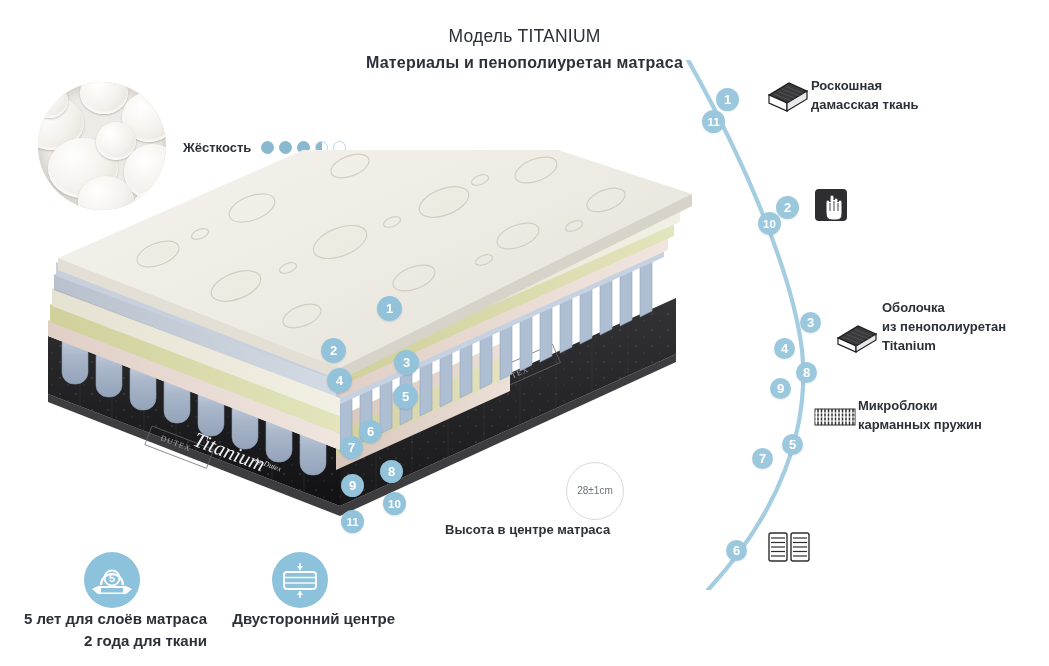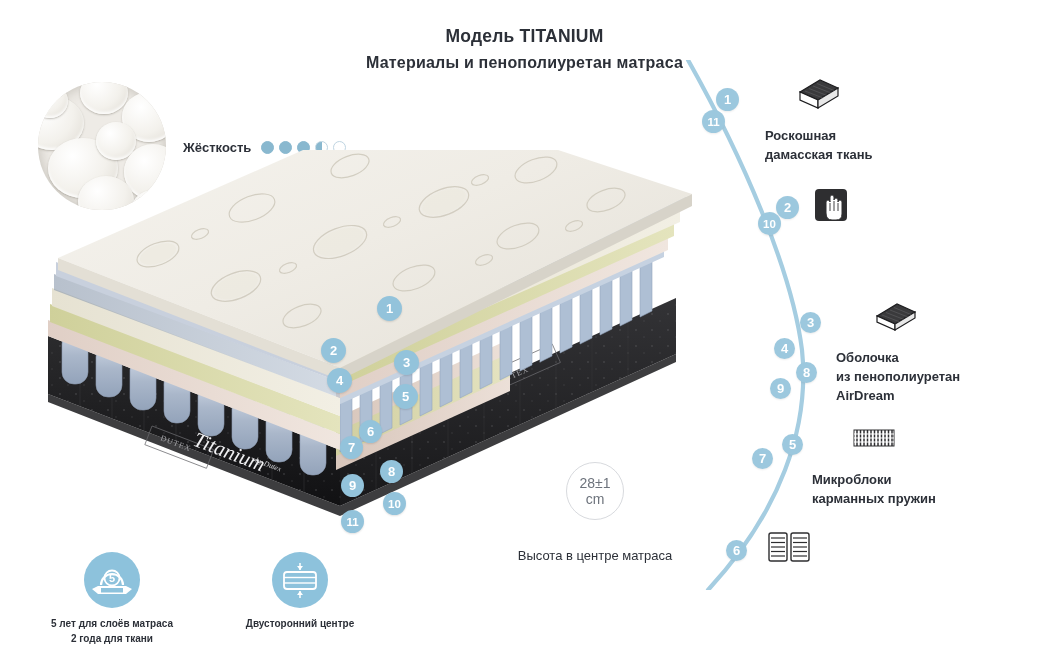--- a/index.html
+++ b/index.html
@@ -7,21 +7,21 @@
     width: 1049px; height: 666px;
     background: #ffffff;
     font-family: "Liberation Sans", sans-serif;
     overflow: hidden;
   }
   #page { position: relative; width: 1049px; height: 666px; background:#fff; }
 
   
   .title-main {
     position: absolute; left: 0; right: 0; top: 26px;
-    text-align: center; font-size: 17.5px; font-weight: bold;
+    text-align: center; font-size: 17.5px; font-weight: normal;
     color: #2c3038; letter-spacing: .2px;
   }
   .title-sub {
     position: absolute; left: 0; right: 0; top: 54px;
     text-align: center; font-size: 16px; font-weight: bold;
     color: #2c3038; letter-spacing: .2px;
   }
 
   
   .swatch {
@@ -53,50 +53,50 @@
     background:#93c3db; color:#ffffff;
     display:flex; align-items:center; justify-content:center;
     font-size:13px; font-weight:bold; font-family:"Liberation Sans", sans-serif;
     box-shadow: 0 1px 2px rgba(0,0,0,.12);
   }
 
   
   .height-circle {
     position:absolute; left:566px; top:462px; width:58px; height:58px;
     border-radius:50%; border:1.3px solid #d8dade;
-    display:flex; flex-direction:column; align-items:center; justify-content:center;
-    color:#6d737c; font-size:14px; line-height:1.15;
+    display:flex; align-items:center; justify-content:center;
+    color:#6d737c; font-size:10px; line-height:1.15;
   }
   .height-cap {
-    position:absolute; left:445px; top:548px; width:300px; text-align:center;
-    font-size:13px; font-weight:normal; color:#2c3038;
+    position:absolute; left:445px; top:522px; width:300px; text-align:left;
+    font-size:13px; font-weight:bold; color:#2c3038;
   }
 
   
   #arc { position:absolute; left:680px; top:60px; width:170px; height:530px; }
   .anum {
     position:absolute; border-radius:50%;
     background:#9cc8de; color:#ffffff;
     display:flex; align-items:center; justify-content:center;
     font-size:13px; font-weight:bold;
     box-shadow:0 1px 2px rgba(0,0,0,.08);
   }
 
   
-  .legend-row { position:absolute; display:flex; align-items:center; gap:14px;flex-direction:column; }
+  .legend-row { position:absolute; display:flex; align-items:flex-end; gap:0; }
   .legend-icon { flex:0 0 auto; width:46px; height:36px; position:relative; }
   .legend-text { font-size:13px; font-weight:bold; color:#2c3038; line-height:1.45; white-space:pre-line; padding-top:1px; }
 
   
   .feat { position:absolute; text-align:center; }
   .feat-circle {
     width:56px; height:56px; border-radius:50%; background:#8dc2dc;
     margin:0 auto; position:relative;
   }
-  .feat-cap { margin-top:9px; font-size:10px; font-weight:bold; color:#2c3038; line-height:1.45; white-space:pre-line; }
+  .feat-cap { font-size:15px; font-weight:bold; color:#2c3038; line-height:1.45; white-space:pre-line;text-align:right; }
 </style>
 </head>
 <body>
 
 <div id="page">
 
   <div class="title-main">Модель TITANIUM</div>
   <div class="title-sub">Материалы и пенополиуретан матраса</div>
 
   <div class="swatch">
@@ -378,24 +378,24 @@
         <g stroke="#6d6d70" stroke-width=".55" opacity=".85">
           <line x1="7" y1="17" x2="25" y2="24"></line>
             <line x1="11" y1="14.5" x2="29" y2="21.5"></line>
           <line x1="15" y1="12" x2="33" y2="19"></line>
             <line x1="19" y1="9.5" x2="36" y2="16.5"></line>
         </g>
       </svg>
     </div>
     <div class="legend-text">Оболочка
 из пенополиуретан
-AirDream</div>
-  </div>
-
-  <div class="legend-row" style="left:812px;top:420px;">
+Titanium</div>
+  </div>
+
+  <div class="legend-row" style="left:812px;top:396px;">
     <div class="legend-icon">
       <svg width="46" height="36" viewBox="0 0 46 36" xmlns="http://www.w3.org/2000/svg">
         <rect x="3" y="10" width="40" height="16" fill="#ffffff" stroke="#2e2e30" stroke-width="1"></rect>
         <g stroke="#2e2e30" stroke-width="1.5">
           <line x1="6" y1="10" x2="6" y2="26"></line>
             <line x1="9.5" y1="10" x2="9.5" y2="26"></line>
           <line x1="13" y1="10" x2="13" y2="26"></line>
             <line x1="16.5" y1="10" x2="16.5" y2="26"></line>
           <line x1="20" y1="10" x2="20" y2="26"></line>
             <line x1="23.5" y1="10" x2="23.5" y2="26"></line>

